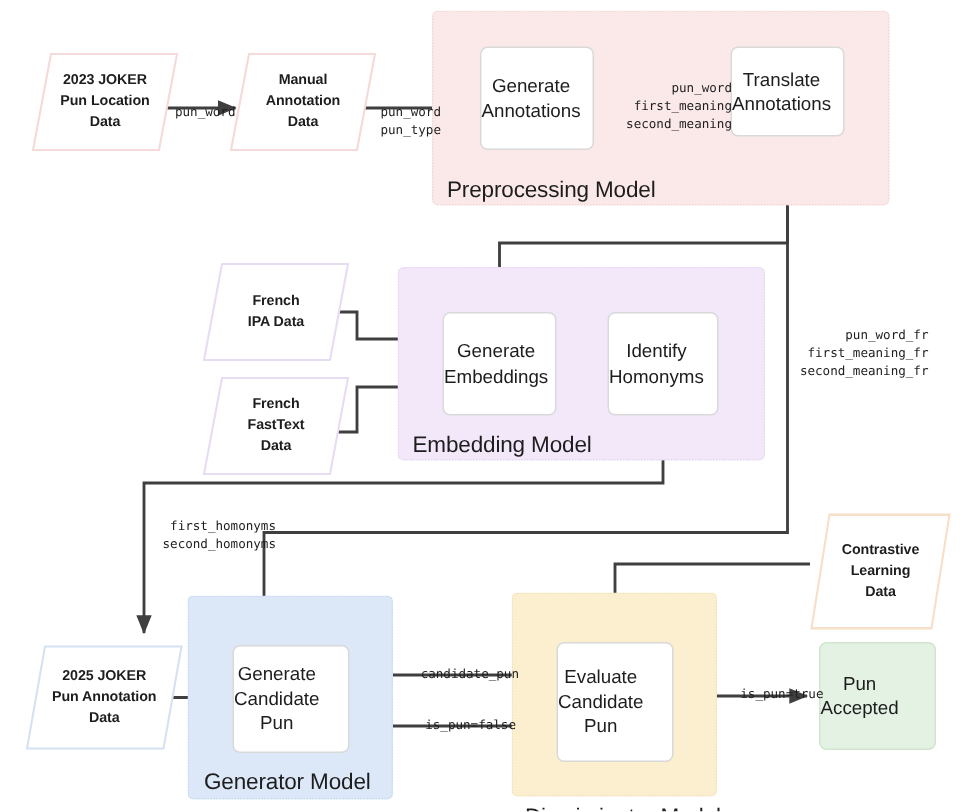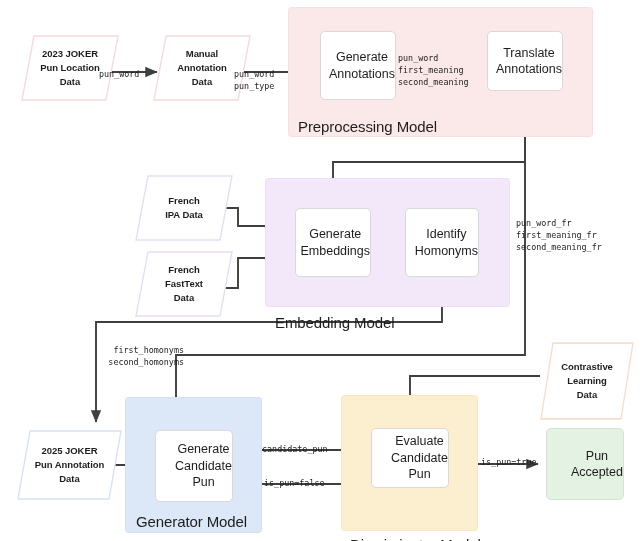--- a/index.html
+++ b/index.html
@@ -38,21 +38,21 @@
     white-space: nowrap;
   }
   .node {
     position: absolute;
     background: #ffffff;
     border: 1px solid #d9d9d9;
     border-radius: 5px;
     box-sizing: border-box;
     display: flex;
     align-items: center;
-    justify-content: flex-end;
+    justify-content: flex-start;
     text-align: center;
     font-size: 12.5px;
     color: #1d1d1d;
     line-height: 1.32;
   }
   .node-green {
     background: #e4f2e3;
     border: 1px solid #cfe5cd;
   }
   .para-wrap {
@@ -78,21 +78,21 @@
     line-height: 1.45;
     letter-spacing: -0.05px;
   }
   .edge-label {
     position: absolute;
     font-family: "DejaVu Sans Mono", monospace;
     font-size: 8.4px;
     color: #1d1d1d;
     line-height: 1.42;
     white-space: pre;
-    text-align: left;
+    text-align: right;
   }
   .edge-label.right { text-align: right; }
 </style>
 </head>
 <body>
 
 <div id="canvas">
 
   <svg id="svg-layer" viewBox="0 0 640 541">
     <defs>
@@ -115,21 +115,21 @@
         <path d="M 233 450 L 363 450" fill="none" stroke="#3f3f3f" stroke-width="1.9" stroke-linecap="butt" stroke-linejoin="miter" marker-end="url(#arrowhead)"></path>
         <path d="M 371 484 L 241 484" fill="none" stroke="#3f3f3f" stroke-width="1.9" stroke-linecap="butt" stroke-linejoin="miter" marker-end="url(#arrowhead)"></path>
         <path d="M 449 464 L 538 464" fill="none" stroke="#3f3f3f" stroke-width="1.9" stroke-linecap="butt" stroke-linejoin="miter" marker-end="url(#arrowhead)"></path>
       </g>
   </svg>
 
   <div id="groups">
       <div class="group-box" style="left: 288px; top: 7px; width: 305px; height: 130px; background: rgb(251, 233, 233); border: 1px dotted rgb(243, 214, 214);"></div>
       <div class="group-label" style="left: 298px; top: 118px;">Preprocessing Model</div>
       <div class="group-box" style="left: 265px; top: 178px; width: 245px; height: 129px; background: rgb(243, 232, 250); border: 1px dotted rgb(230, 214, 242);"></div>
-      <div class="group-label" style="left: 275px; top: 288px; margin-top: 26px;">Embedding Model</div>
+      <div class="group-label" style="left: 275px; top: 288px;">Embedding Model</div>
       <div class="group-box" style="left: 125px; top: 397px; width: 137px; height: 136px; background: rgb(220, 232, 247); border: 1px dotted rgb(198, 217, 238);"></div>
       <div class="group-label" style="left: 136px; top: 513px;">Generator Model</div>
       <div class="group-box" style="left: 341px; top: 395px; width: 137px; height: 136px; background: rgb(252, 239, 208); border: 1px dotted rgb(243, 226, 184);"></div>
       <div class="group-label" style="left: 350px; top: 512px; margin-top: 24px;">Discriminator Model</div>
     </div>
   <div id="shapes">
       <div class="para-wrap" style="left: 21px; top: 35px; width: 98px; height: 66px;">
         <svg class="para-shape" viewBox="0 0 98 66" preserveAspectRatio="none">
           <polygon points="13,1 97,1 85,65 1,65" fill="#ffffff" stroke="#f5dada" stroke-width="1.4"></polygon>
         </svg>
@@ -214,21 +214,21 @@
           <div>Homonyms</div>
         </div>
       </div>
       <div class="node" style="left: 155px; top: 430px; width: 78px; height: 72px;">
         <div>
           <div>Generate</div>
           <div>Candidate</div>
           <div>Pun</div>
         </div>
       </div>
-      <div class="node" style="left: 371px; top: 428px; width: 78px; height: 60px;">
+      <div class="node" style="left: 371px; top: 428px; width: 78px; height: 80px;">
         <div>
           <div>Evaluate</div>
           <div>Candidate</div>
           <div>Pun</div>
         </div>
       </div>
       <div class="node node-green" style="left: 546px; top: 428px; width: 78px; height: 72px;">
         <div>
           <div>Pun</div>
           <div>Accepted</div>

